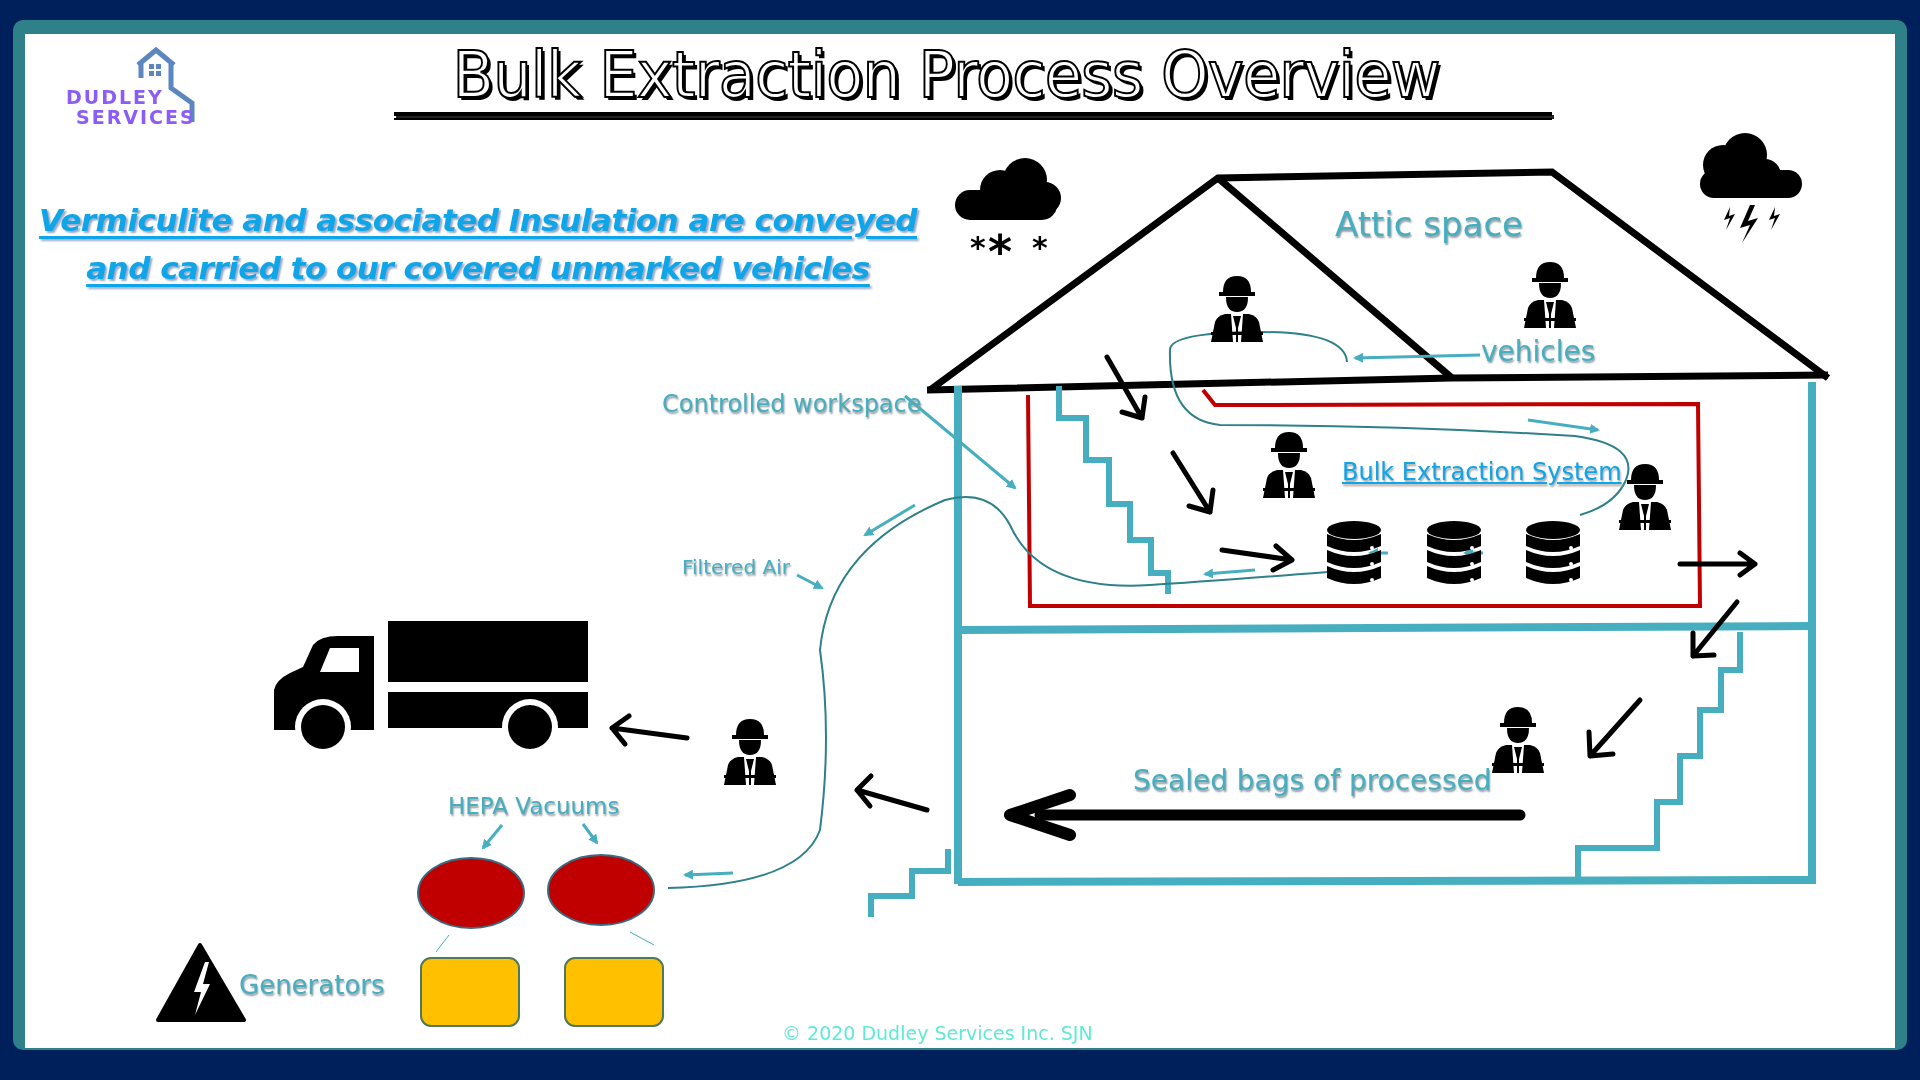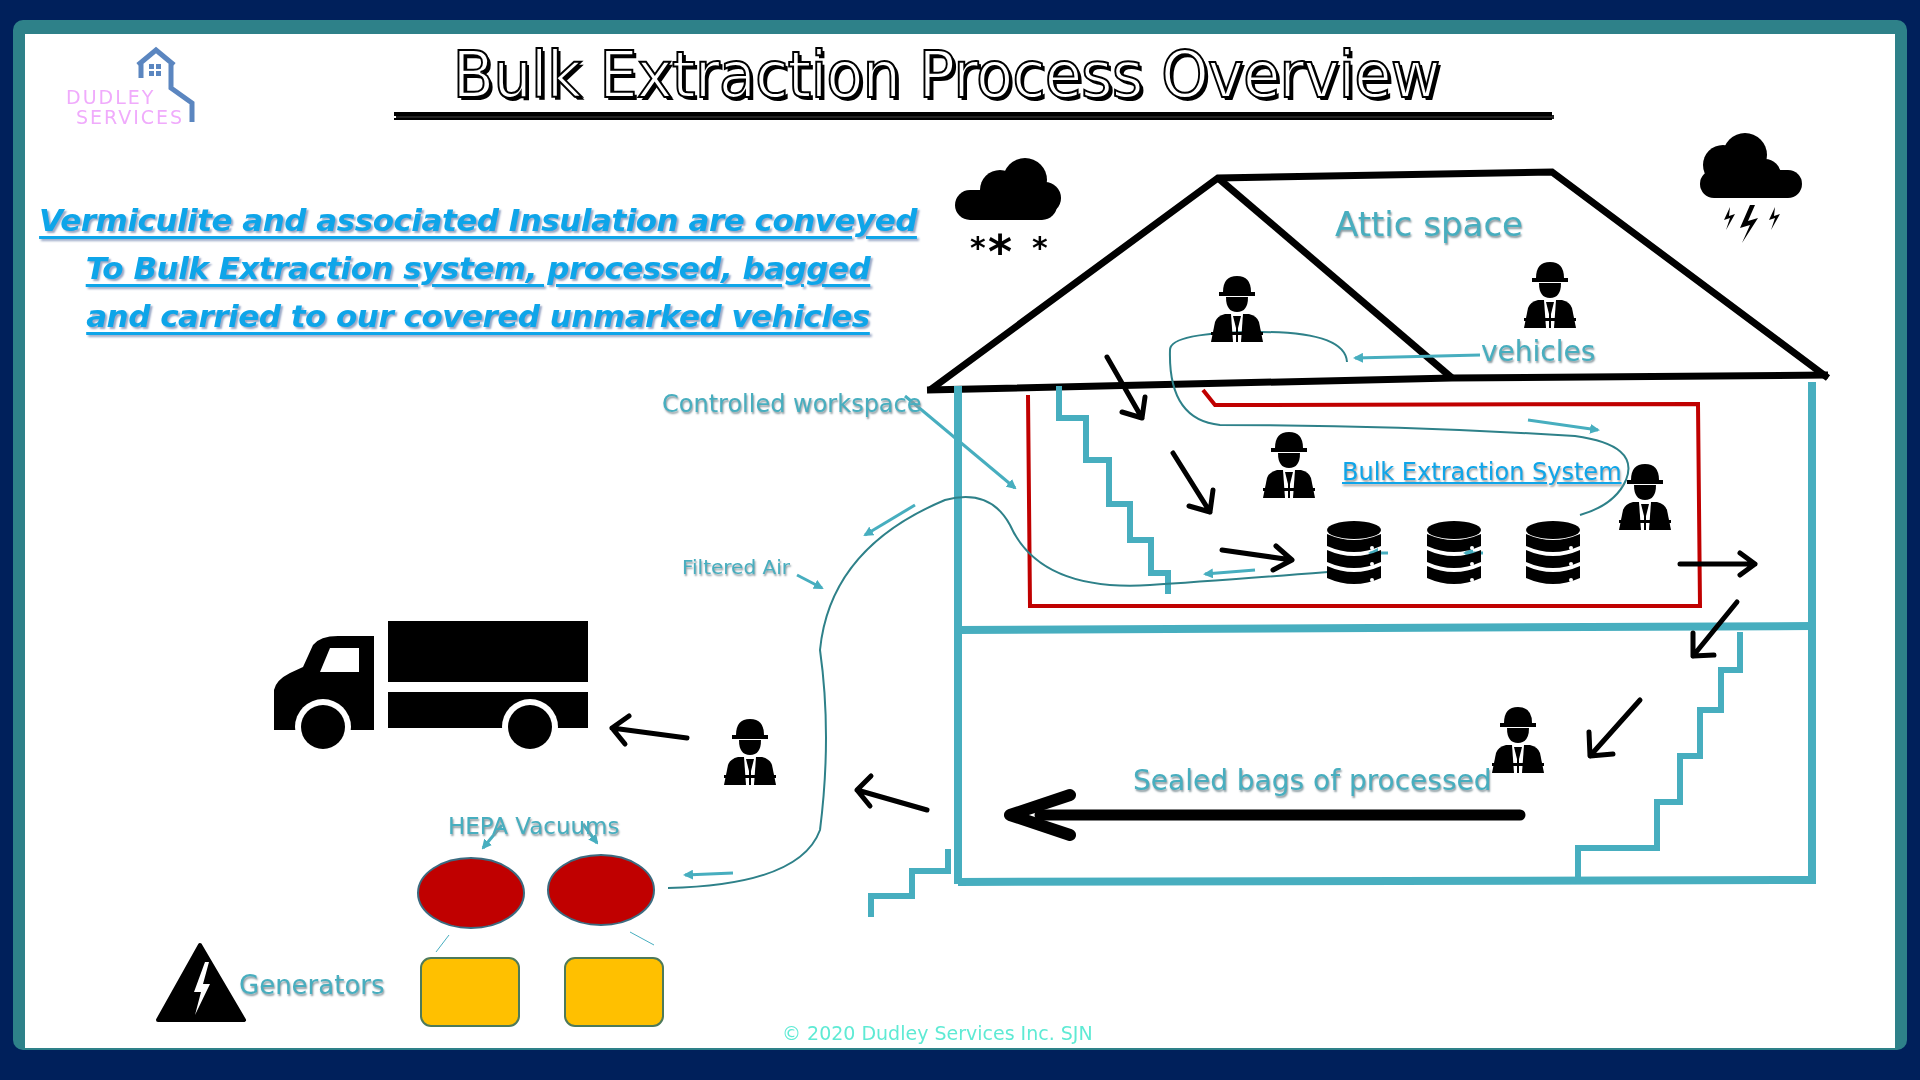--- a/index.html
+++ b/index.html
@@ -1,36 +1,36 @@
 <!DOCTYPE html>
 <html><head>
 <meta charset="utf-8">
 <style>
   html, body { margin:0; padding:0; }
   body { width:1920px; height:1080px; background:#00205b; position:relative; overflow:hidden; font-family:"Liberation Sans", sans-serif; }
   .frame { position:absolute; left:13px; top:20px; width:1894px; height:1030px; background:#2e8189; border-radius:10px; }
   .canvas { position:absolute; left:25px; top:34px; width:1870px; height:1014px; background:#ffffff; }
   svg.diagram { position:absolute; left:0; top:0; width:1920px; height:1080px; }
   .logo { position:absolute; left:56px; top:48px; width:140px; height:80px; }
-  .logo-text { position:absolute; left:0; font-family:"DejaVu Sans", sans-serif; font-weight:normal; color:#f0abfc; letter-spacing:2px; }
+  .logo-text { position:absolute; left:0; font-family:"DejaVu Sans", sans-serif; font-weight:bold; color:#8b5cf6; letter-spacing:2px; }
   .logo-line1 { top:38px; left:10px; font-size:19px; }
   .logo-line2 { top:58px; left:0px; font-size:19px;margin-left:20px; }
   .title { position:absolute; left:395px; top:38px; width:1160px; text-align:center; font-family:"DejaVu Sans", sans-serif; font-size:64px; color:#fff; -webkit-text-stroke:2px #000; text-shadow:3px 3px 0 #000; letter-spacing:-1px; transform:scaleX(0.95); transform-origin:left top; white-space:nowrap; }
   .title-underline { position:absolute; left:394px; top:112px; width:1158px; height:4px; background:#000; box-shadow:2px 3px 0 #222; }
   .title-underline2 { position:absolute; left:394px; top:118px; width:1158px; height:2px; background:#000; }
   .intro { position:absolute; left:38px; top:196px; width:880px; text-align:center; font-family:"DejaVu Sans", sans-serif; font-style:italic; font-weight:bold; font-size:31px; line-height:48px; color:#0ea5e9; text-shadow:2px 2px 2px #9aa8c6; }
   .intro span { text-decoration:underline; text-decoration-thickness:3px; text-underline-offset:5px; display:block; letter-spacing:-0.5px; }
   .lbl { position:absolute; font-family:"DejaVu Sans", sans-serif; color:#47aebf; text-shadow:1px 2px 2px #8a9aa0; white-space:nowrap; }
   .lbl-attic { left:1335px; top:204px; font-size:34px; }
   .lbl-suction { left:1481px; top:335px; font-size:28px; }
   .lbl-controlled { left:662px; top:390px; font-size:24px; }
   .lbl-filtered { left:682px; top:555px; font-size:20px; }
   .lbl-bes { left:1342px; top:458px; font-size:24px; color:#0ea5e9; text-decoration:underline; text-shadow:1px 2px 2px #a0a0a0; }
   .lbl-sealed { left:1133px; top:764px; font-size:28px; }
-  .lbl-hepa { left:448px; top:793px; font-size:23px;margin-top:20px; }
+  .lbl-hepa { left:448px; top:793px; font-size:23px; }
   .lbl-gen { left:239px; top:970px; font-size:26px; }
   .copyright { position:absolute; left:782px; top:1022px; font-family:"DejaVu Sans", sans-serif; font-size:19px; color:#5eead4; white-space:nowrap; }
 </style>
 </head>
 <body>
 
 <div class="frame"></div>
 <div class="canvas"></div>
 
 <svg class="diagram" viewBox="0 0 1920 1080">
@@ -189,21 +189,20 @@
   <span class="logo-text logo-line1">DUDLEY</span>
   <span class="logo-text logo-line2">SERVICES</span>
 </div>
 
 <div class="title">Bulk Extraction Process Overview</div>
 <div class="title-underline"></div>
 <div class="title-underline2"></div>
 
 <div class="intro">
   <span>Vermiculite and associated Insulation are conveyed</span>
-  <span>To Bulk Extraction system, processed, bagged</span>
   <span>and carried to our covered unmarked vehicles</span>
 </div>
 
 <div class="lbl lbl-attic">Attic space</div>
 <div class="lbl lbl-suction">vehicles</div>
 <div class="lbl lbl-controlled">Controlled workspace</div>
 <div class="lbl lbl-filtered">Filtered Air</div>
 <div class="lbl lbl-bes">Bulk Extraction System</div>
 <div class="lbl lbl-sealed">Sealed bags of processed</div>
 <div class="lbl lbl-hepa">HEPA Vacuums</div>

